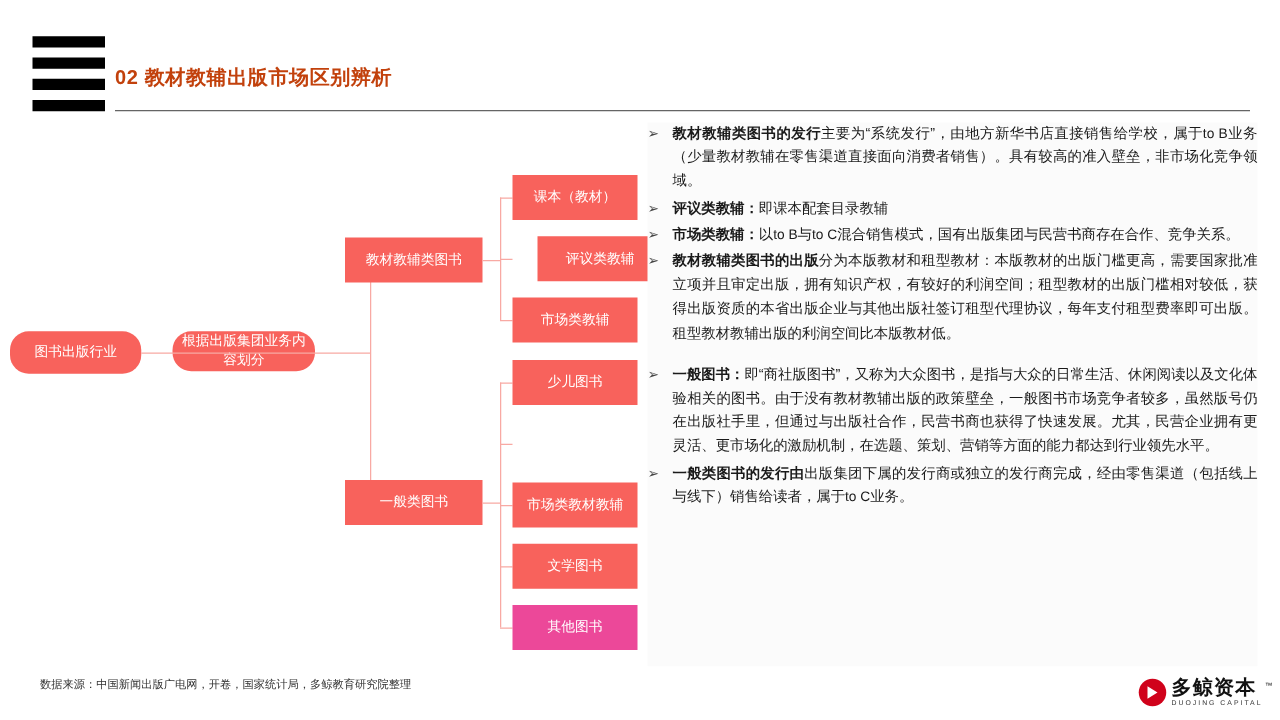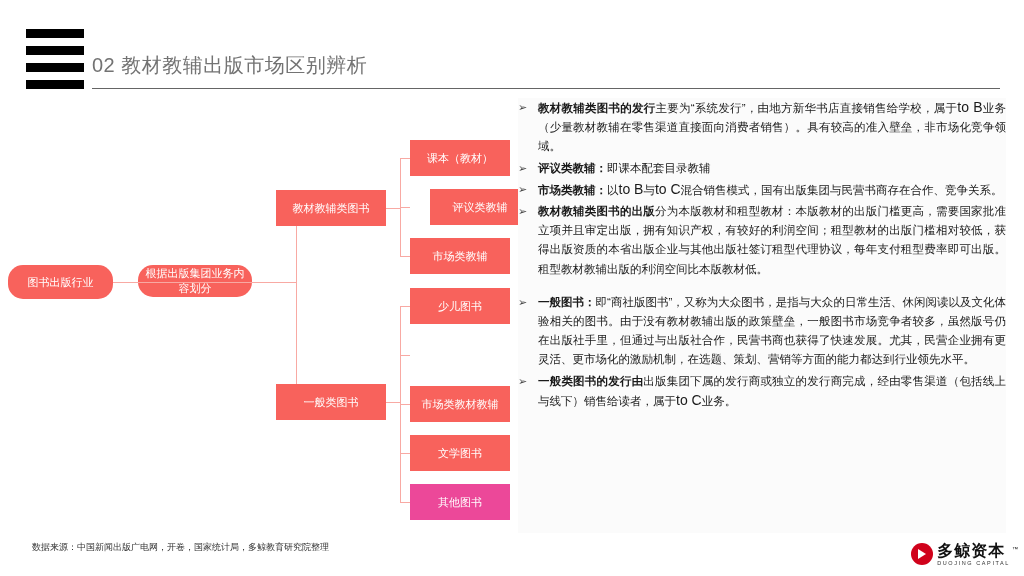--- a/index.html
+++ b/index.html
@@ -10,21 +10,21 @@
   }
   .slide{position:absolute;inset:0;}
 
   
   .hamburger{position:absolute;left:26px;top:29px;width:58px;height:62px;}
   .hamburger i{display:block;background:#000;height:9px;margin-bottom:8px;width:58px;}
   .hamburger i:last-child{margin-bottom:0;}
 
   .title{
     position:absolute;left:92px;top:52px;
-    color:#737373;font-size:20px;font-weight:normal;letter-spacing:.5px;
+    color:#c2410c;font-size:16px;font-weight:bold;letter-spacing:.5px;
     white-space:nowrap;
   }
   .title-rule{position:absolute;left:92px;top:88px;width:908px;height:1px;background:#4a4a4a;opacity:.85;}
 
   
   .diagram{position:absolute;left:0;top:96px;width:505px;height:440px;}
   .node{
     position:absolute;background:#F8625C;color:#ffffff;
     display:flex;align-items:center;justify-content:center;text-align:center;
     font-size:11px;line-height:15px;box-sizing:border-box;padding:2px 4px;
@@ -45,21 +45,21 @@
   }
   .bmark{
     flex:0 0 auto;width:20px;color:#444;font-size:11px;line-height:19px;
     text-align:left;
   }
   .btext{
     flex:1 1 auto;font-size:11.5px;line-height:19.2px;color:#1a1a1a;
     text-align:justify;text-justify:inter-ideograph;
   }
   .btext b{font-weight:bold;}
-  .sml{font-size:14px;vertical-align:baseline;letter-spacing:0;}
+  .sml{font-size:11px;vertical-align:baseline;letter-spacing:0;}
   .gap-top{margin-top:14px;}
 
   
   .source{
     position:absolute;left:32px;top:541px;font-size:9px;color:#333;white-space:nowrap;
   }
   .logo{position:absolute;right:14px;top:538px;height:32px;display:flex;align-items:center;}
   .logo-mark{
     width:22px;height:22px;border-radius:50%;background:#D0021B;margin-right:4px;
     position:relative;flex:0 0 auto;

